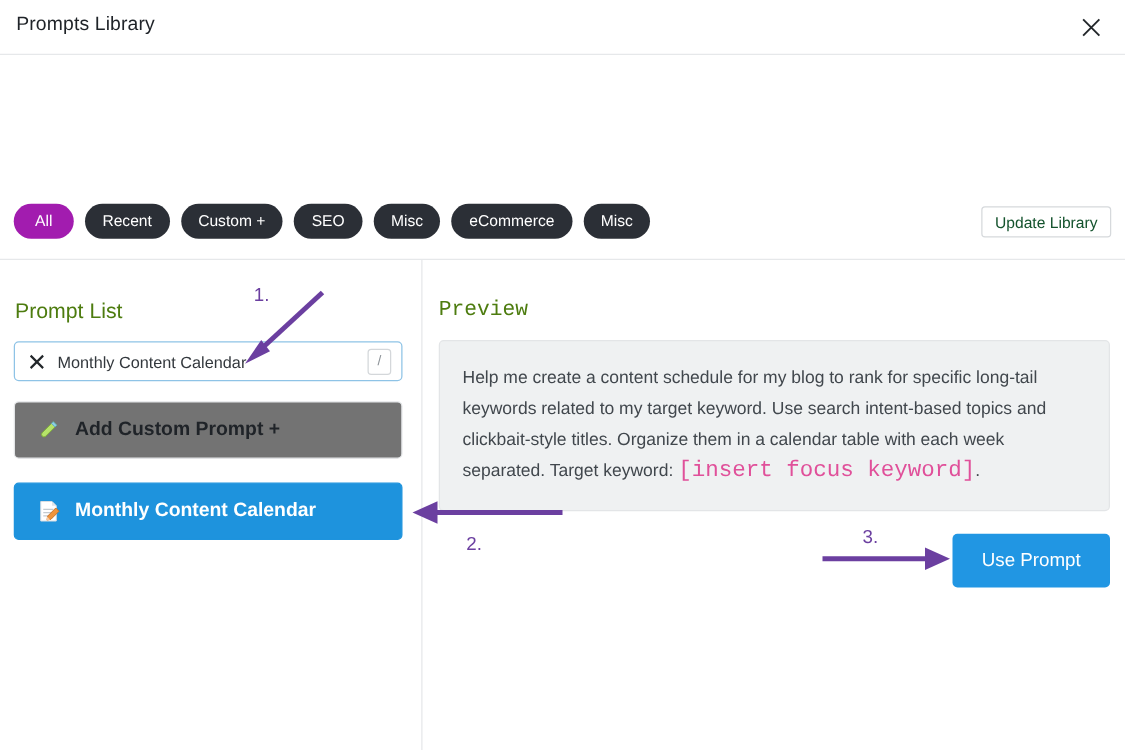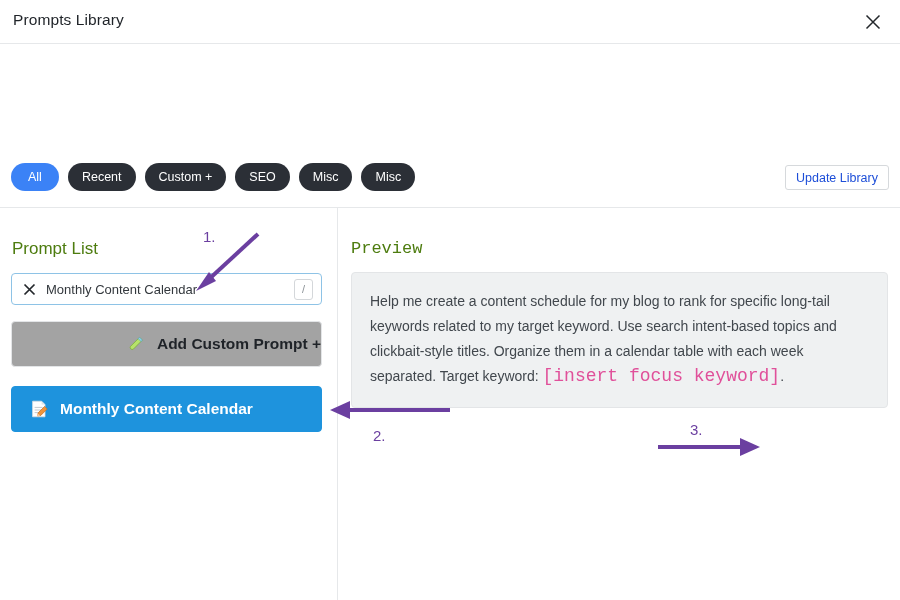--- a/index.html
+++ b/index.html
@@ -59,32 +59,32 @@
     display: flex;
     align-items: center;
     justify-content: center;
     padding: 4px 14px;
     box-sizing: border-box;
     cursor: pointer;
     white-space: nowrap;
     border: none;
   }
   .pill.active {
-    background: #3b82f6;
+    background: #a21caf;
   }
   .pill.all { padding: 0 17px; }
 
   .update-library {
     position: absolute;
     right: 11px; top: 165px;
     height: 25px;
     padding: 0 10px;
     display: flex; align-items: center;
     font-size: 12.5px;
-    color: #1d4ed8;
+    color: #14532d;
     background: #ffffff;
     border: 1px solid #d6d9dc;
     border-radius: 3px;
     cursor: pointer;
     box-sizing: border-box;
   }
 
   
   .hrule {
     position: absolute;
@@ -158,23 +158,22 @@
     left: 11px;
     width: 311px; height: 46px;
     box-sizing: border-box;
     border-radius: 4px;
     display: flex;
     align-items: center;
     cursor: pointer;
   }
   .add-custom {
     top: 113px;
-    background: #a3a3a3;
+    background: #737373;
     border: 1px solid #e3e5e7;
-    justify-content: flex-end;
   }
   .add-custom .row-label {
     font-size: 15.5px;
     font-weight: bold;
     color: #1f2328;
   }
   .prompt-item {
     top: 178px;
     background: #1e93dd;
     border: 1px solid #1e93dd;
@@ -264,20 +263,21 @@
     </span>
   </button>
 </div>
 
 <div class="filters">
   <button class="pill active all">All</button>
   <button class="pill">Recent</button>
   <button class="pill">Custom +</button>
   <button class="pill">SEO</button>
   <button class="pill">Misc</button>
+  <button class="pill">eCommerce</button>
   <button class="pill">Misc</button>
 </div>
 
 <button class="update-library">Update Library</button>
 
 <div class="hrule"></div>
 <div class="vrule"></div>
 
 <div class="pane-left">
 
@@ -315,20 +315,21 @@
     </span>
     <span class="row-label">Monthly Content Calendar</span>
   </div>
 </div>
 
 <div class="pane-right">
   <div class="section-title preview-title">Preview</div>
 
   <div class="preview-box"><span>Help me create a content schedule for my blog to rank for specific long-tail keywords related to my target keyword. Use search intent-based topics and clickbait-style titles. Organize them in a calendar table with each week separated. Target keyword: </span><span class="kw">[insert focus keyword]</span><span>.</span></div>
 
+  <button class="use-prompt">Use Prompt</button>
 </div>
 
 <svg class="anno-svg">
 
   <g>
     <line x1="258" y1="234" x2="207" y2="281" stroke="#6b3fa0" stroke-width="4"></line>
     <polygon points="196,291 216,281 209,272" fill="#6b3fa0"></polygon>
   </g>
 
   <g>

